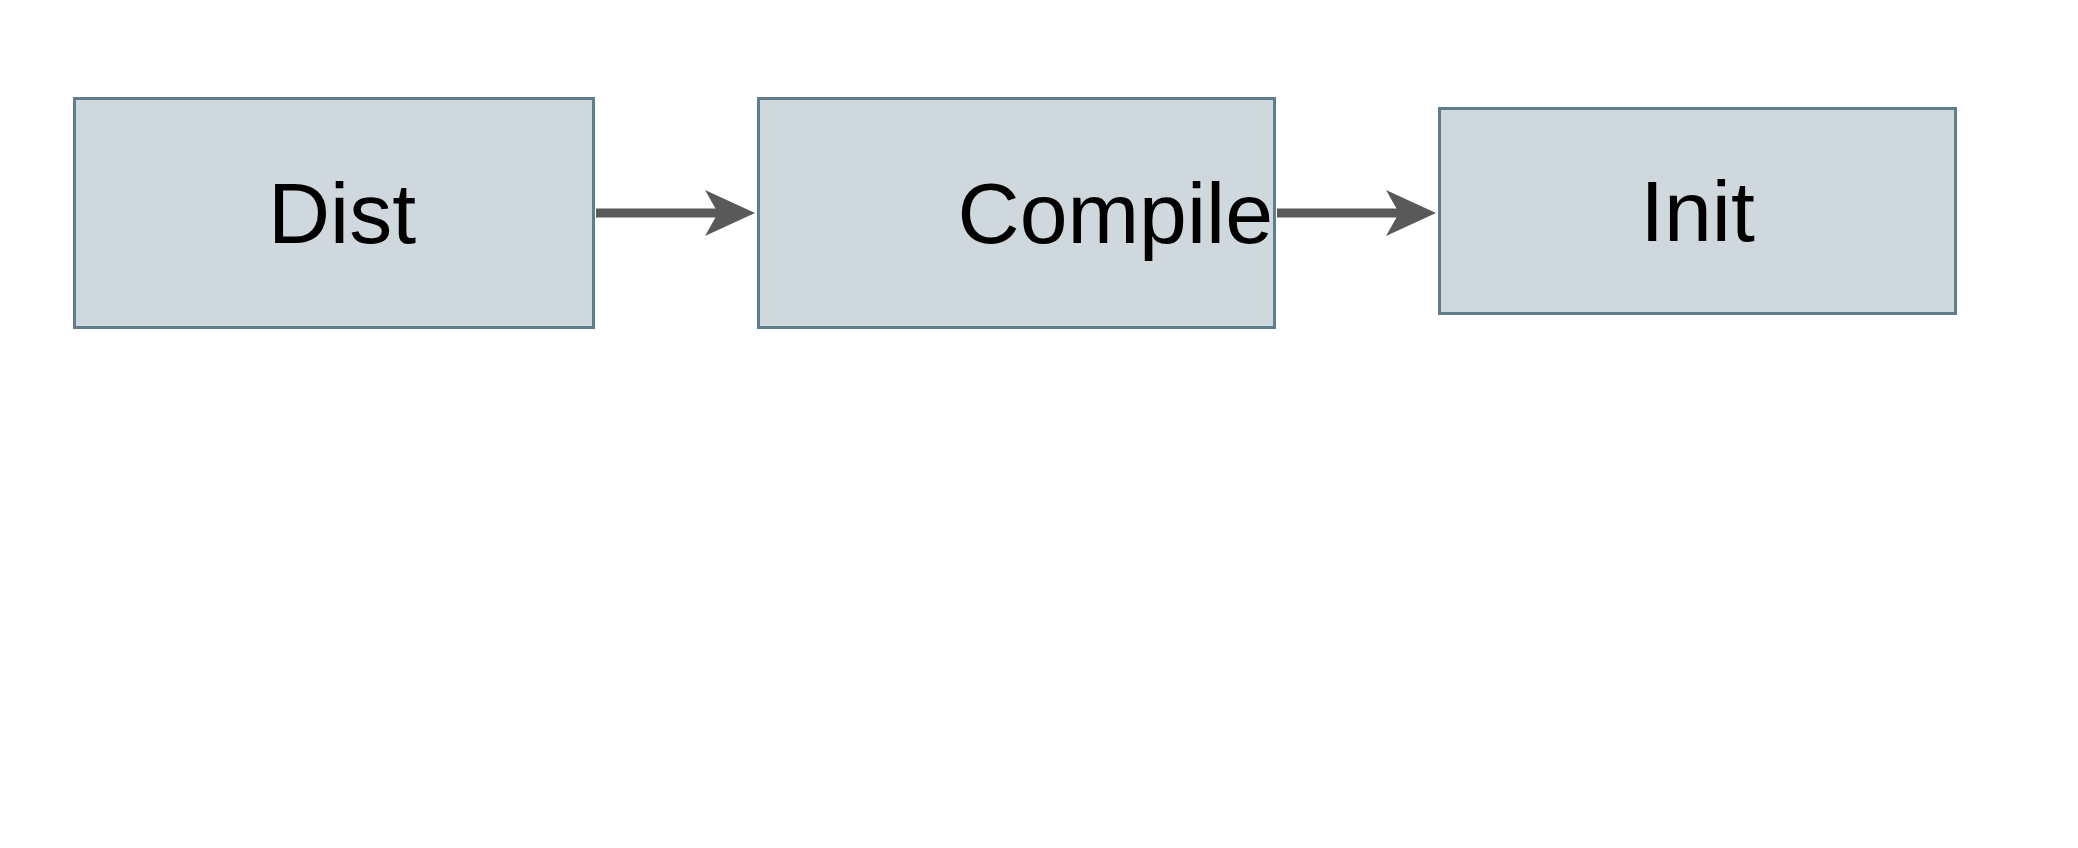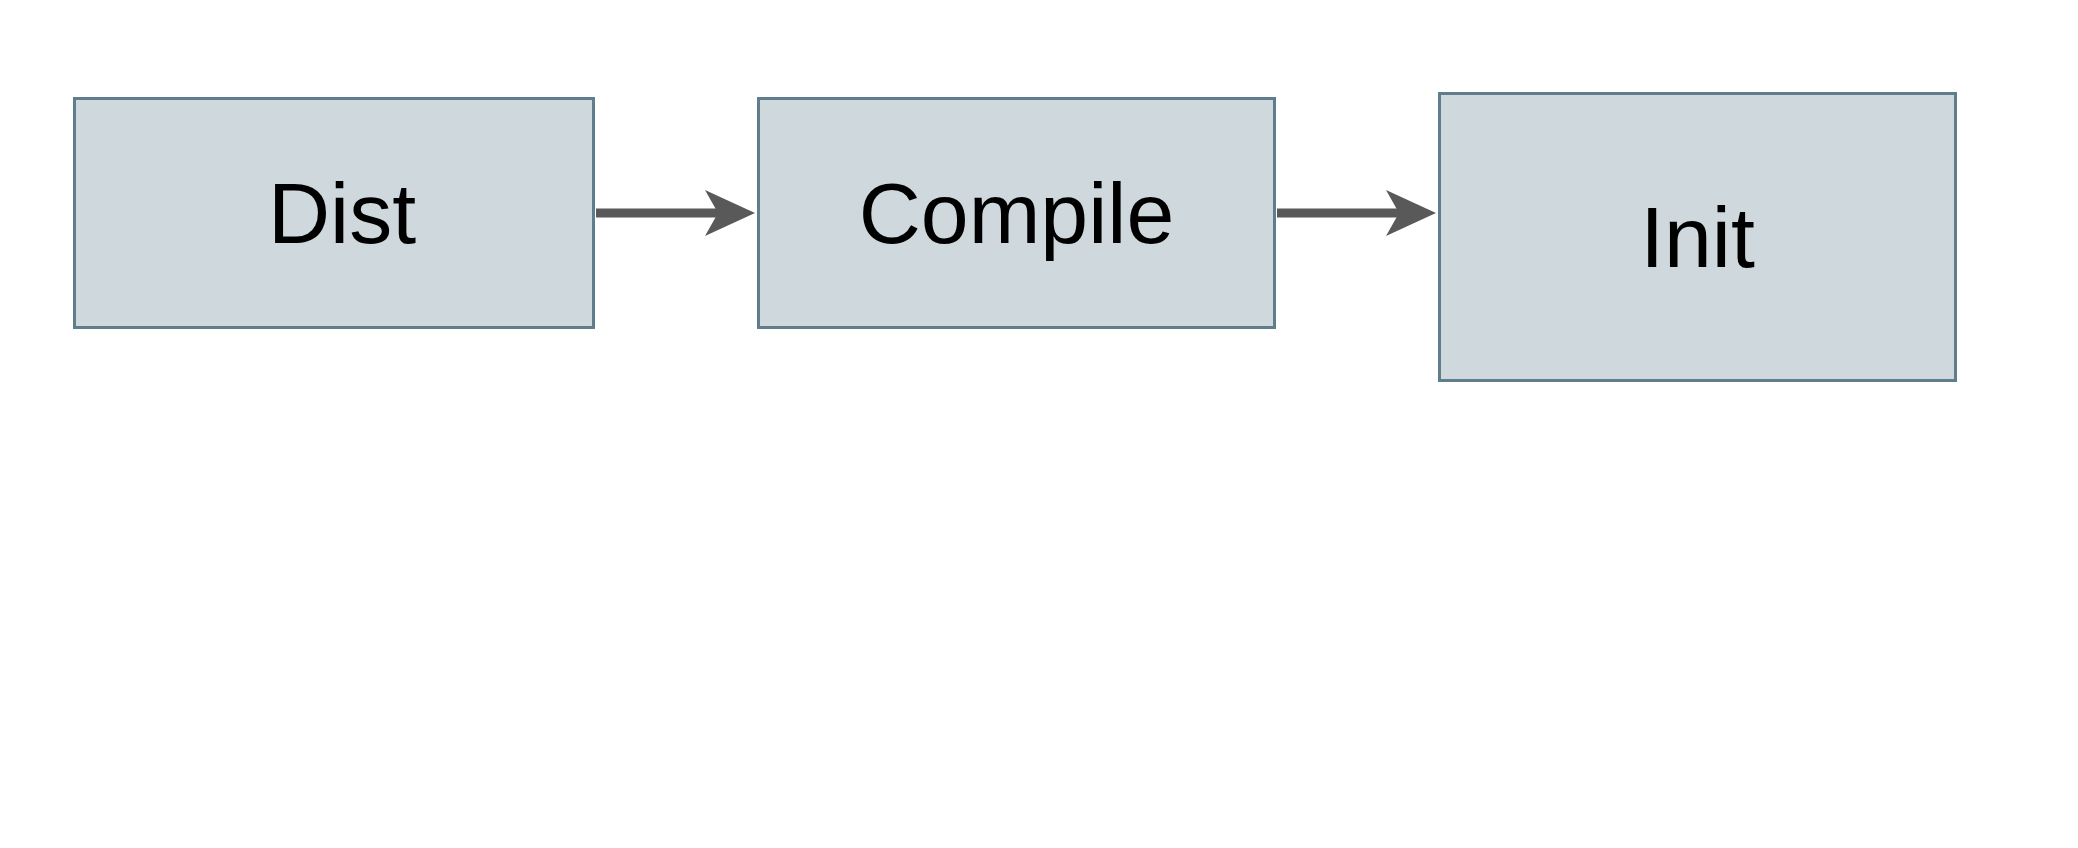--- a/index.html
+++ b/index.html
@@ -29,22 +29,22 @@
     align-items: center;
     justify-content: center;
   }
   .node-label {
     font-size: 86px;
     line-height: 1;
     color: var(--text-color);
     white-space: nowrap;
   }
   .node-dist    { left:  73px; top:  97px; width: 522px; height: 232px; padding-left: 16px; }
-  .node-compile { left: 757px; top:  97px; width: 519px; height: 232px; }
-  .node-init    { left: 1438px; top: 92px; width: 519px; height: 290px; }
+  .node-compile { left: 757px; top:  97px; width: 519px; height: 232px; justify-content: flex-end; }
+  .node-init    { left: 1438px; top: 107px; width: 519px; height: 208px; }
   .node-clean   { left: 756px; top: 513px; width: 520px; height: 230px; }
   .edge {
     position: absolute;
     overflow: visible;
   }
   .edge-1 { left: 595px; top: 188px; }
   .edge-2 { left: 1276px; top: 188px; }
   .edge-shaft { stroke: var(--arrow-color); stroke-width: 9; }
   .edge-head  { fill: var(--arrow-color); }
 </style>

